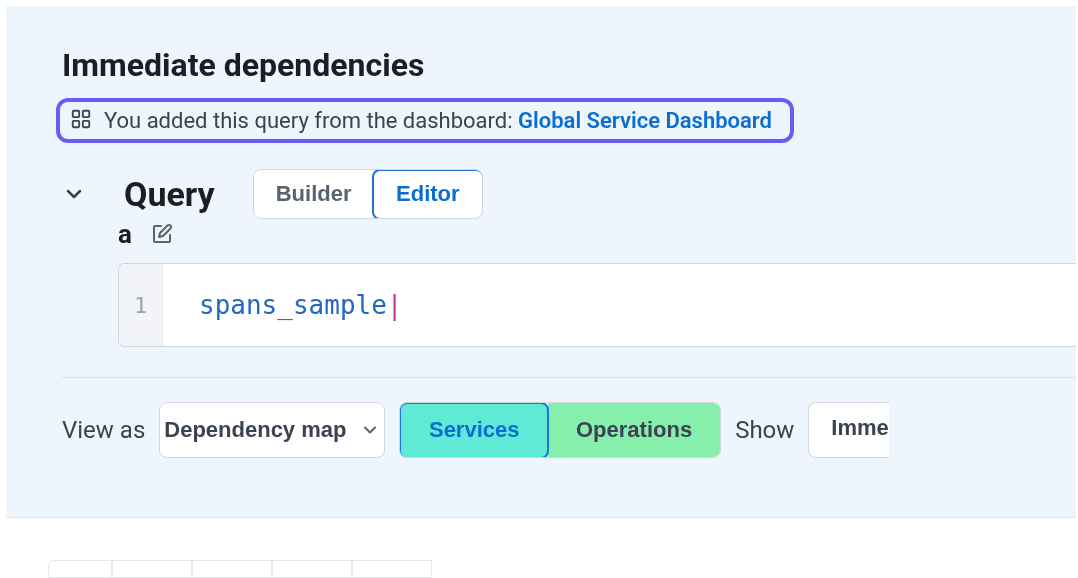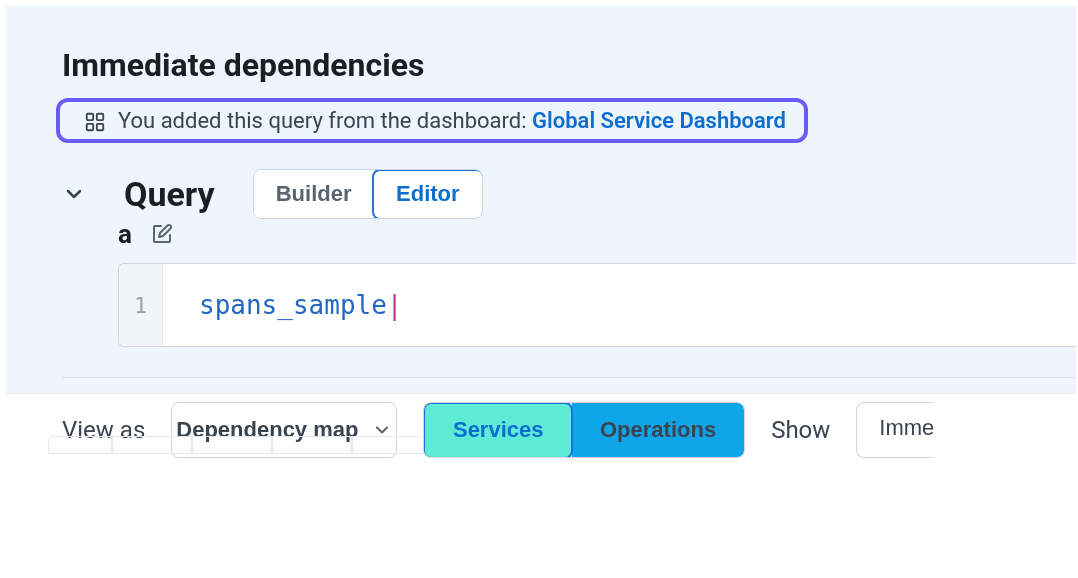--- a/index.html
+++ b/index.html
@@ -7,36 +7,36 @@
     font-family: -apple-system, BlinkMacSystemFont, "Segoe UI", Roboto, Helvetica, Arial, sans-serif;
     background: #ffffff;
     width: 1078px;
     height: 578px;
     overflow: hidden;
   }
   .panel {
     background: #eef5fd;
     margin: 6px 2px 0 6px;
     padding: 40px 0 0 56px;
-    height: 388px;
+    height: 512px;
     border-bottom: 1px solid #e4e8ee;
   }
   .title {
     font-size: 32px;
     font-weight: 700;
     color: #1b1f24;
     margin-bottom: 14px;
   }
   .banner {
     display: inline-flex;
-    align-items: flex-end;
+    align-items: flex-start;
     gap: 12px;
     border: 4px solid #6b5cf5;
     border-radius: 12px;
-    padding: 6px 18px 6px 24px;
+    padding: 6px 18px 6px 10px;
     margin-left: -6px;
     margin-bottom: 26px;
   }
   .banner-icon svg { display: block; }
   .banner-text {
     font-size: 22px;
     color: #3b4350;
   }
   .banner-link {
     color: #0a6ed1;
@@ -138,21 +138,21 @@
   .tok-pipe { color: #c23d8a; }
   .tok-func { color: #2268c2; }
   .divider {
     border-top: 1px solid #dbe1e9;
     margin: 30px 0 24px 0;
     margin-left: 0;
   }
   .controls-row {
     display: flex;
     align-items: center;
-    gap: 26px;
+    gap: 14px;
   }
   .controls-label {
     font-size: 24px;
     color: #3b4350;
   }
   .dropdown-btn {
     display: inline-flex;
     align-items: center;
     gap: 14px;
     background: #ffffff;
@@ -172,21 +172,21 @@
     overflow: hidden;
     background: #ffffff;
     height: 56px;
   }
   .seg-btn {
     padding: 0 28px;
     font-size: 22px;
     font-weight: 600;
     display: flex;
     align-items: center;
-    background: #0ea5e9;
+    background: #86efac;
     border: none;
     border-right: 1.5px solid #cfd6df;
     cursor: pointer;
     color: #3b4350;
   }
   .seg-btn:last-child { border-right: none; }
   .seg-btn.active {
     color: #0a6ed1;
     border: 2px solid #1e73d6;
     border-radius: 8px;
@@ -199,21 +199,21 @@
     align-items: center;
     background: #ffffff;
     border: 1.5px solid #cfd6df;
     border-radius: 8px;
     border-right: none;
     border-top-right-radius: 0;
     border-bottom-right-radius: 0;
     height: 56px;
     padding: 0 0 4px 22px;
     font-size: 22px;
-    font-weight: 400;
+    font-weight: 700;
     color: #3b4350;
     cursor: pointer;
   }
   .bottom-strip {
     display:flex;
     gap:0;
     margin: 42px 0 0 48px;
   }
   .stub {
     border:1.5px solid #e4e8ee;

